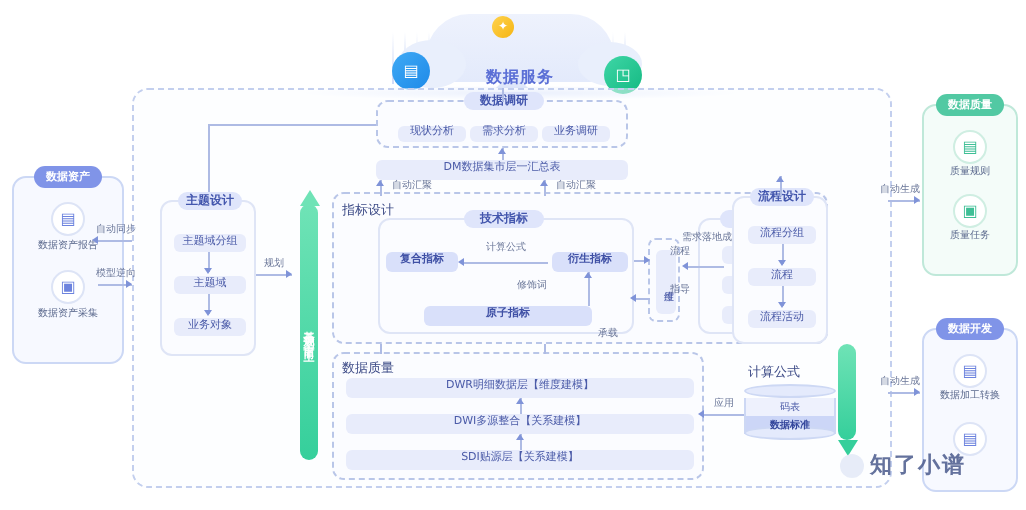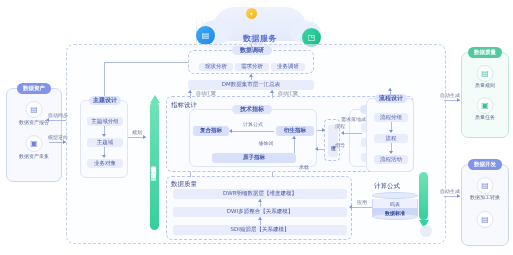--- a/index.html
+++ b/index.html
@@ -324,15 +324,16 @@
     <div class="cyl-mid">码表</div>
     <div class="cyl-mid b">数据标准</div>
     <div class="cyl-bot"></div>
   </div>
   <div class="ln lnh" style="left:352px;top:207px;width:20px;"></div>
   <div class="arw arw-l" style="left:349px;top:204.5px;"></div>
   <div class="lbl" style="left:352px;top:199px;width:20px;">应用</div>
 
   <div class="wm">
     <div class="wm-dot"></div>
+    <div class="wm-txt">知了小谱</div>
   </div>
 
 </div>
 
 </body></html>

